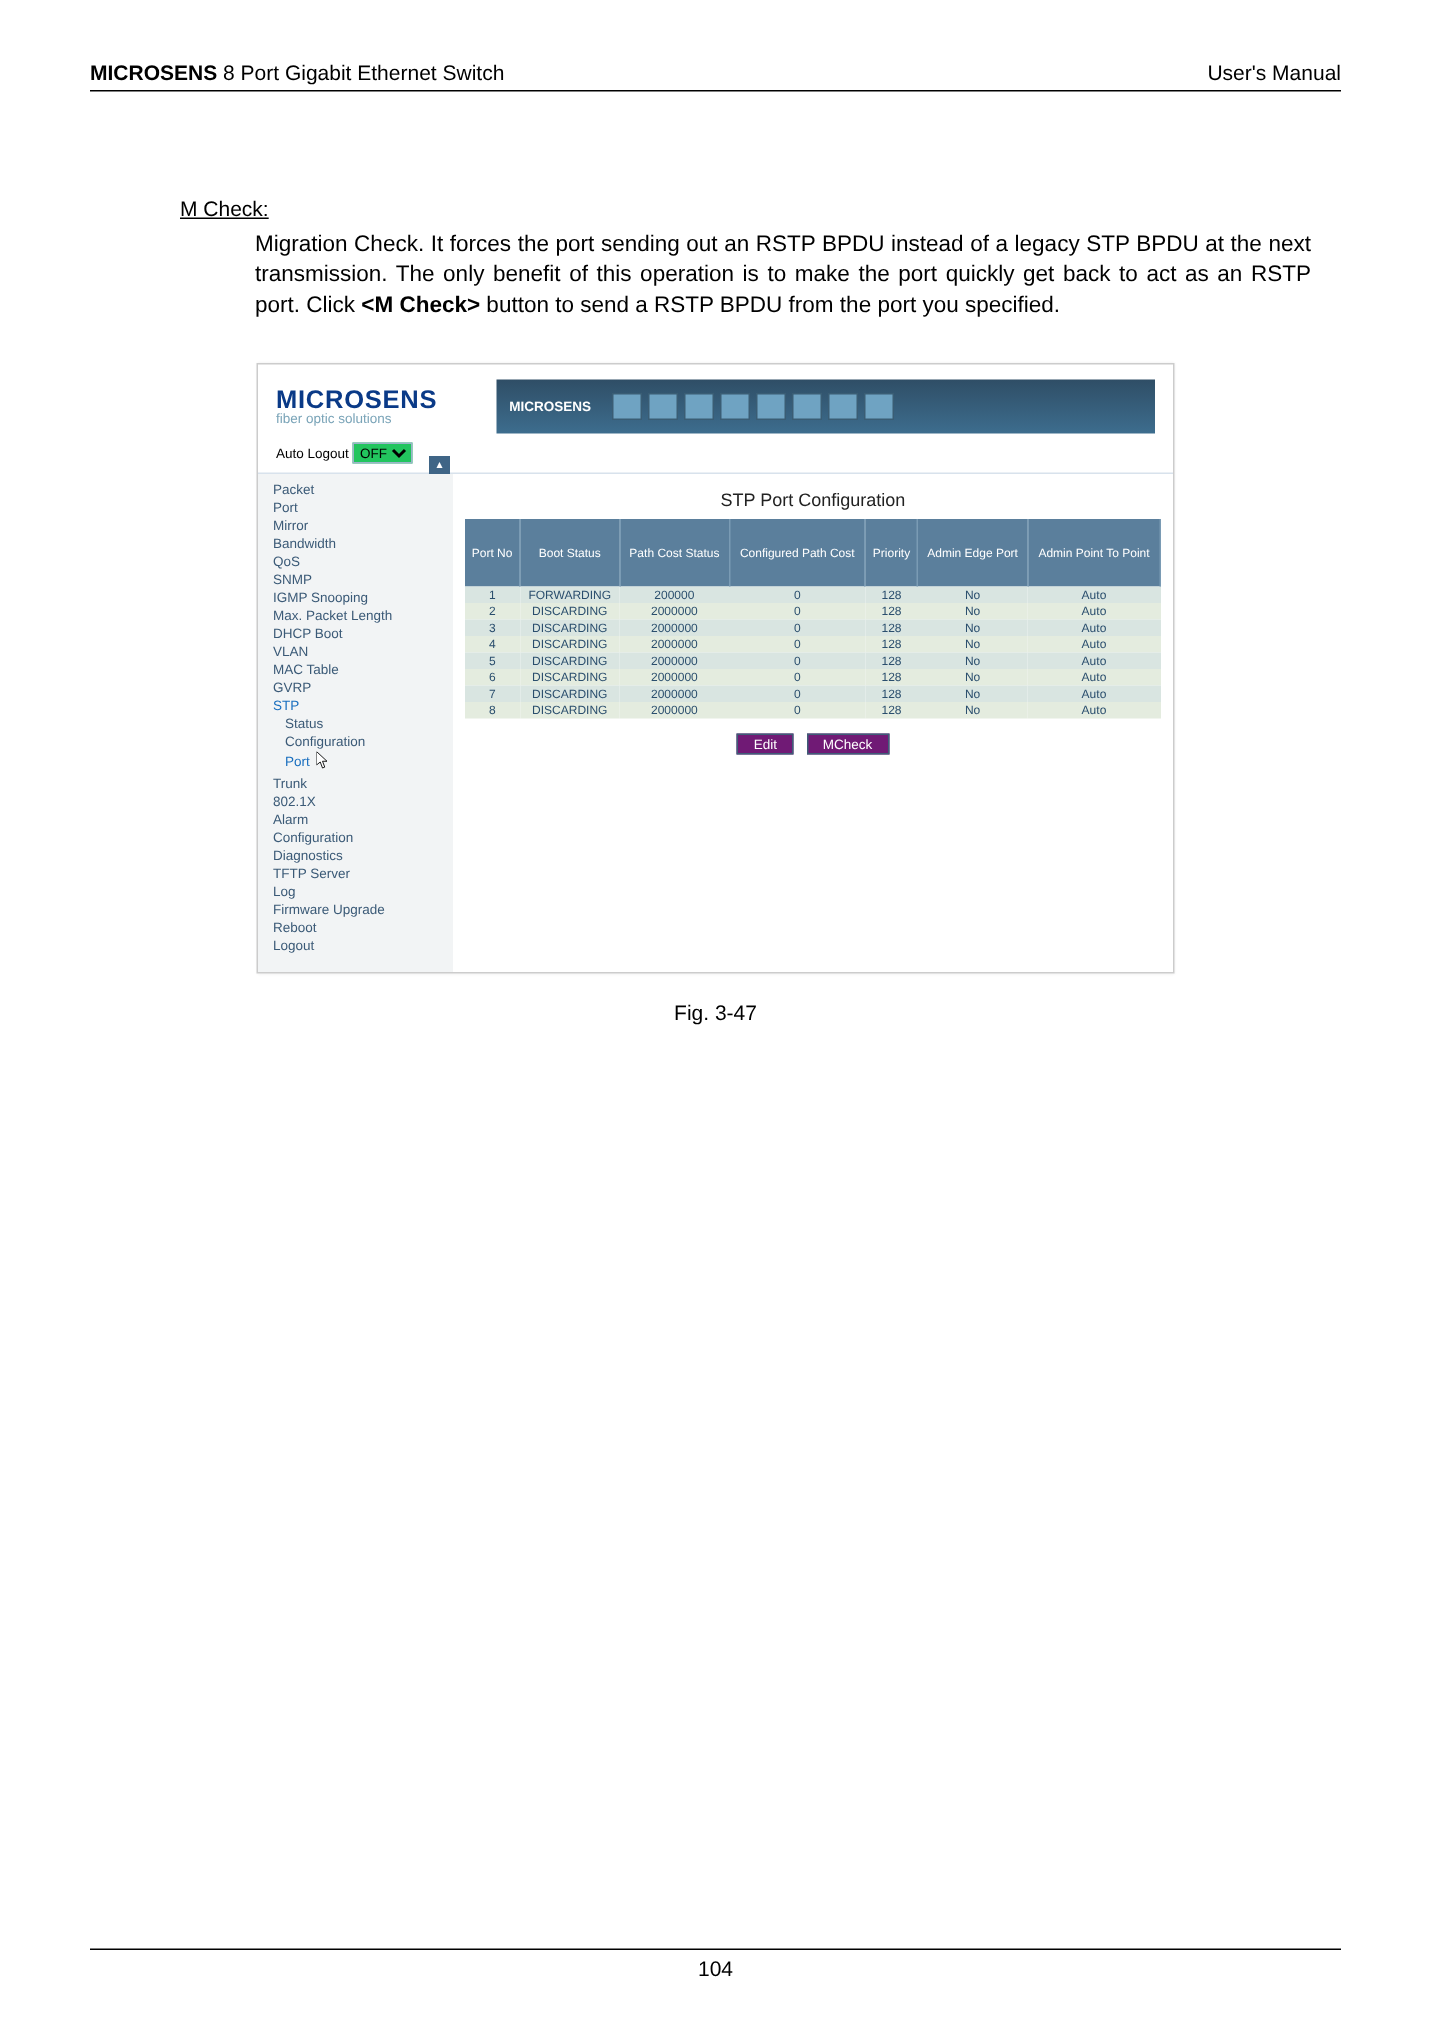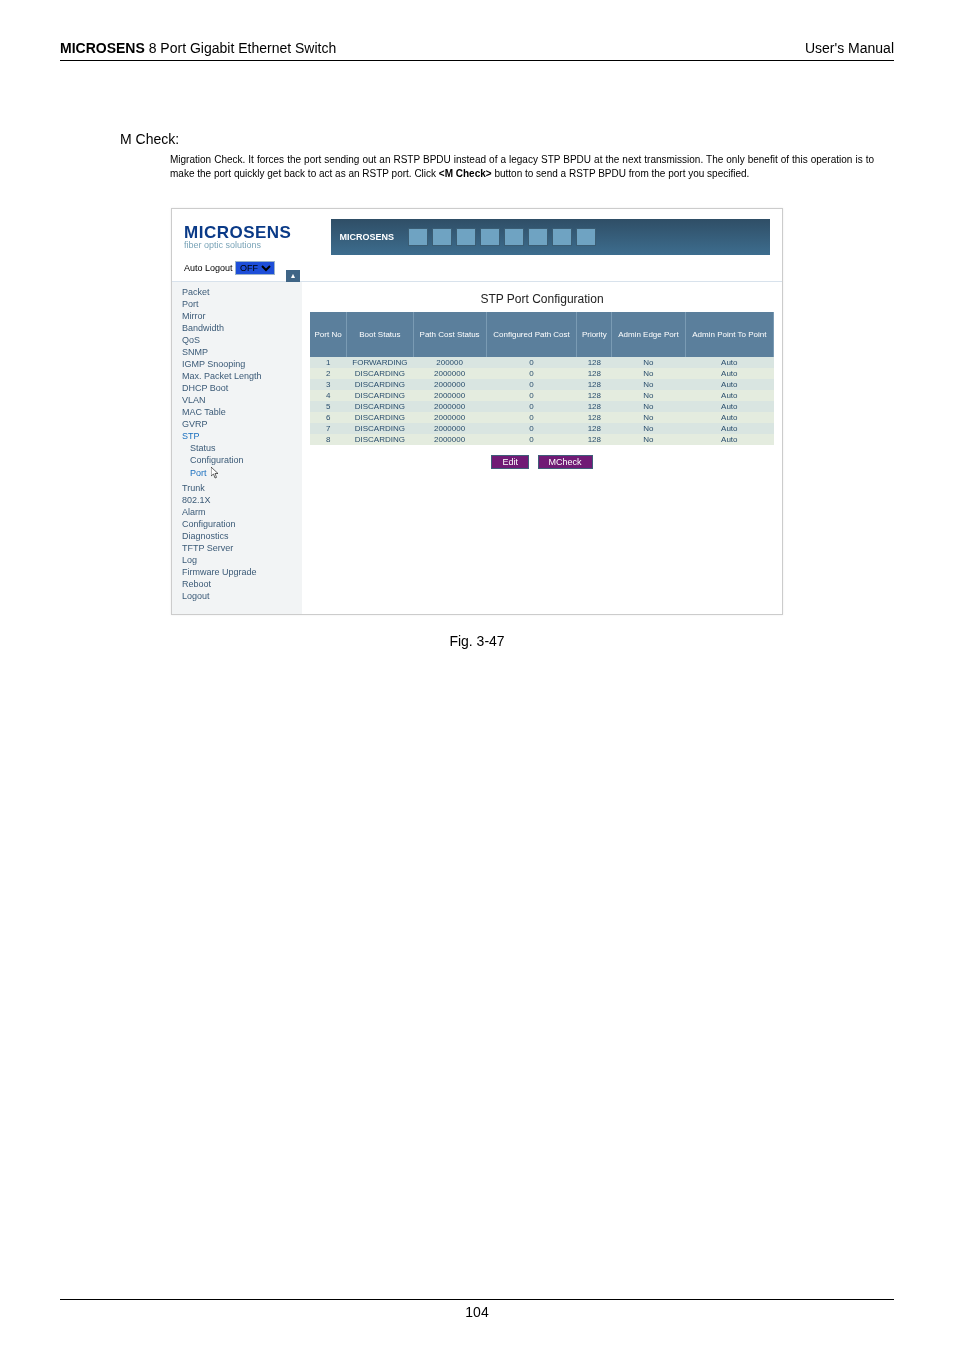--- a/index.html
+++ b/index.html
@@ -34,23 +34,24 @@
     font-weight: bold;
     font-size: 14px;
   }
   .header-right {
     font-size: 14px;
   }
   .section-label {
     font-size: 14px;
     margin-bottom: 6px;
     margin-left: 60px;
+    text-decoration: underline;
   }
   .body-text {
-    font-size: 10px;
+    font-size: 15px;
     line-height: 1.35;
     margin-left: 110px;
     margin-right: 20px;
     text-align: justify;
     margin-bottom: 28px;
   }
   .body-text .b {
     font-weight: bold;
   }
   
@@ -103,21 +104,21 @@
     font-weight: bold;
     margin-right: 10px;
   }
   .autologout {
     padding: 2px 12px 6px 12px;
     font-size: 9px;
   }
   .autologout select {
     font-size: 9px;
     border: 1px solid #9cb4c9;
-    background: #1d4ed8;
+    background: #22c55e;
   }
   .shot-body {
     display: flex;
     border-top: 1px solid #d8e2ec;
   }
   .nav {
     width: 130px;
     background: #f2f4f5;
     padding: 4px 0 12px 0;
     font-size: 9px;

